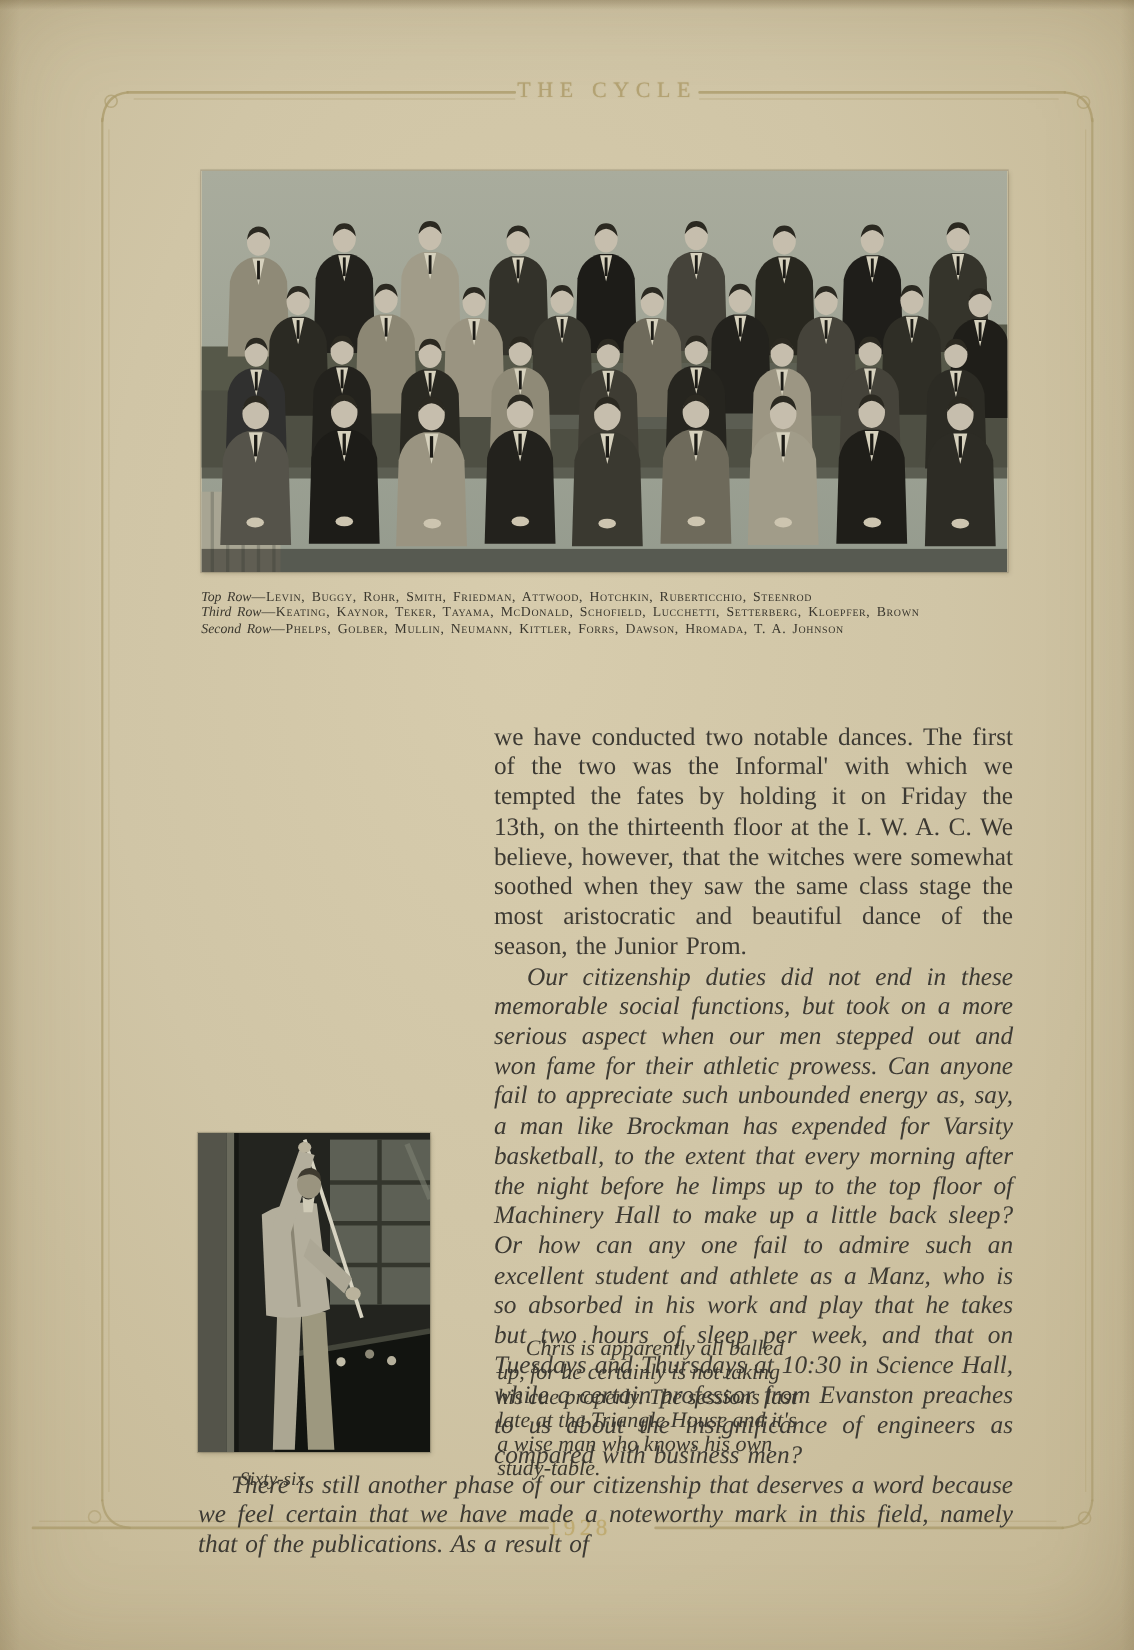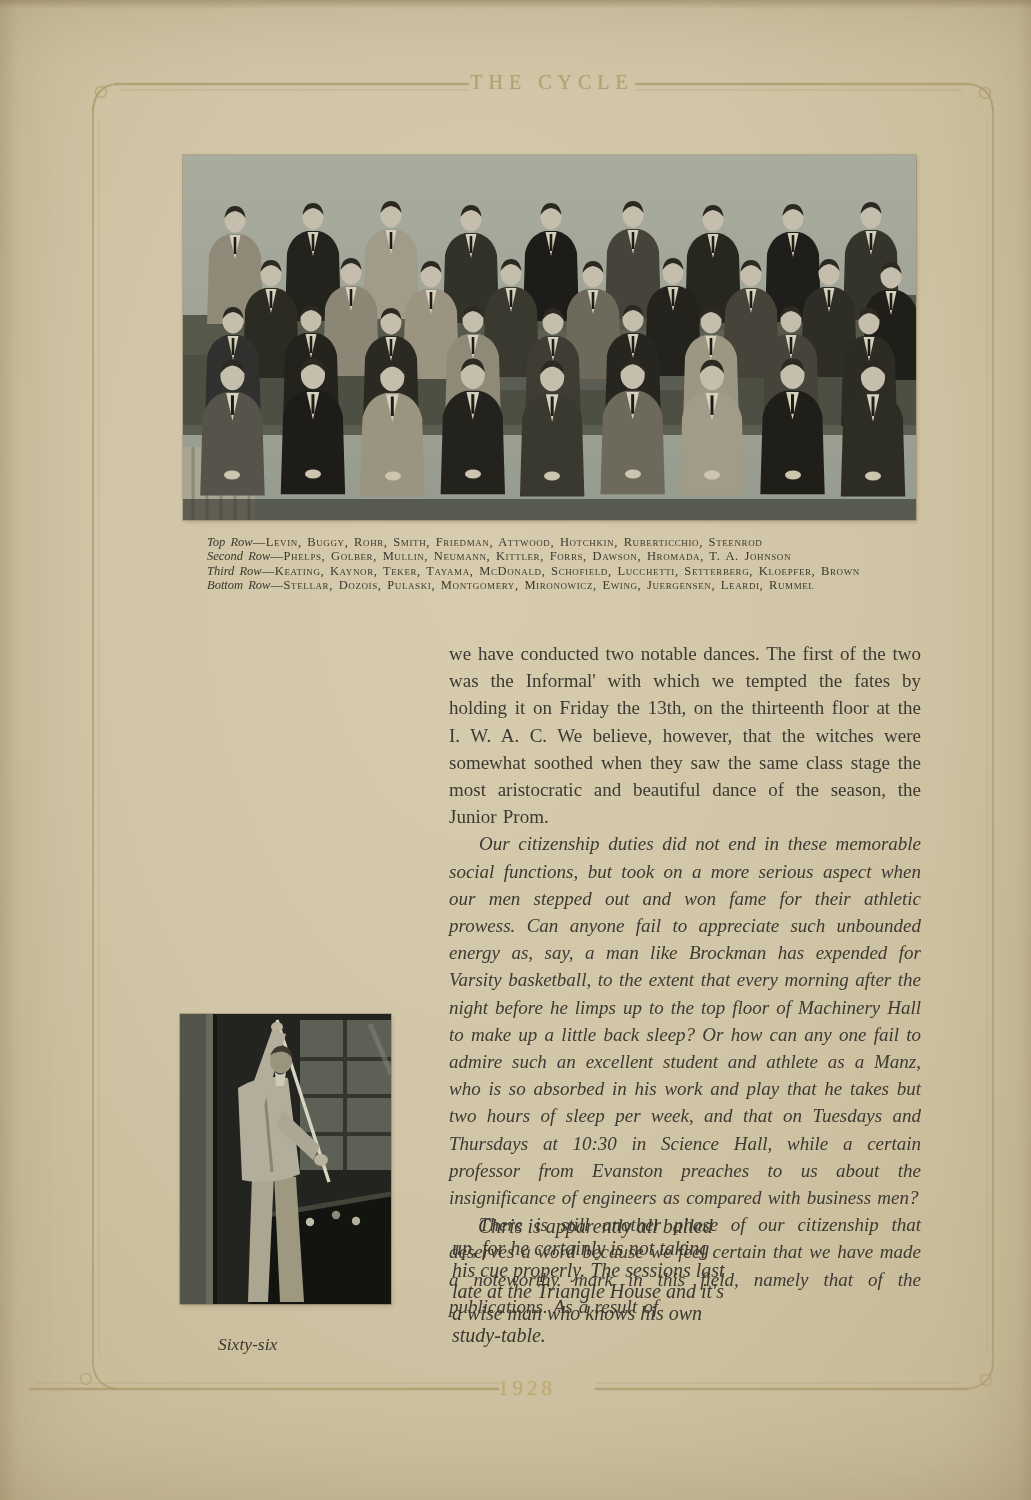--- a/index.html
+++ b/index.html
@@ -35,27 +35,27 @@
   .group-photo{
     position:absolute;left:183px;top:155px;width:733px;height:365px;
     box-shadow:0 0 0 1px rgba(90,85,70,.25), 1px 2px 4px rgba(80,70,45,.25);
     overflow:hidden;
   }
   
   .photo-caption{
     position:absolute;left:183px;top:535px;width:730px;
     font-size:12.5px;line-height:14.3px;color:#3a372e;
   }
-  .cap-row{padding-left:50px;text-indent:-50px;word-spacing:2px;margin-left:24px;}
+  .cap-row{padding-left:50px;text-indent:-50px;word-spacing:2px;}
   .cap-label{font-style:italic;}
   .cap-names{font-variant:small-caps;letter-spacing:.6px;}
   
   .body-text{
-    position:absolute;left:180px;top:640px;width:741px;
-    font-size:19px;line-height:27.2px;text-align:justify;
+    position:absolute;left:180px;top:656px;width:741px;
+    font-size:23px;line-height:27.2px;text-align:justify;
     word-spacing:1.5px;color:#3d3a33;
   }
   .body-text p{margin:0;}
   .body-text p.indent{text-indent:30px;font-style:italic;}
   .pic-float{
     float:left;width:211px;height:290px;
     margin:374px 58px 0 0;
     box-shadow:0 0 0 1px rgba(90,85,70,.3), 1px 2px 4px rgba(80,70,45,.25);
   }
   .pic-float svg{display:block;}
@@ -192,27 +192,24 @@
       </g>
       <rect x="0" y="344" width="733" height="21" fill="#24251f" opacity=".55"></rect>
     </svg>
   </div>
 
   <div class="photo-caption">
     <div class="cap-row">
       <span class="cap-label">Top Row</span><span class="cap-names">—Levin, Buggy, Rohr, Smith, Friedman, Attwood, Hotchkin, Ruberticchio, Steenrod</span>
     </div>
     <div class="cap-row">
+      <span class="cap-label">Third Row</span><span class="cap-names">—Keating, Kaynor, Teker, Tayama, McDonald, Schofield, Lucchetti, Setterberg, Kloepfer, Brown</span>
+    </div>
+    <div class="cap-row">
       <span class="cap-label">Second Row</span><span class="cap-names">—Phelps, Golber, Mullin, Neumann, Kittler, Forrs, Dawson, Hromada, T. A. Johnson</span>
-    </div>
-    <div class="cap-row">
-      <span class="cap-label">Third Row</span><span class="cap-names">—Keating, Kaynor, Teker, Tayama, McDonald, Schofield, Lucchetti, Setterberg, Kloepfer, Brown</span>
-    </div>
-    <div class="cap-row">
-      <span class="cap-label">Bottom Row</span><span class="cap-names">—Stellar, Dozois, Pulaski, Montgomery, Mironowicz, Ewing, Juergensen, Leardi, Rummel</span>
     </div>
   </div>
 
   <div class="body-text">
     <div class="pic-float">
       <svg width="211" height="290" viewBox="0 0 211 290">
         <rect width="211" height="290" fill="#23241f"></rect>
         <rect x="0" y="0" width="26" height="290" fill="#54544a"></rect>
         <rect x="26" y="0" width="7" height="290" fill="#6a6a5c"></rect>
         <rect x="33" y="0" width="4" height="290" fill="#161713"></rect>

